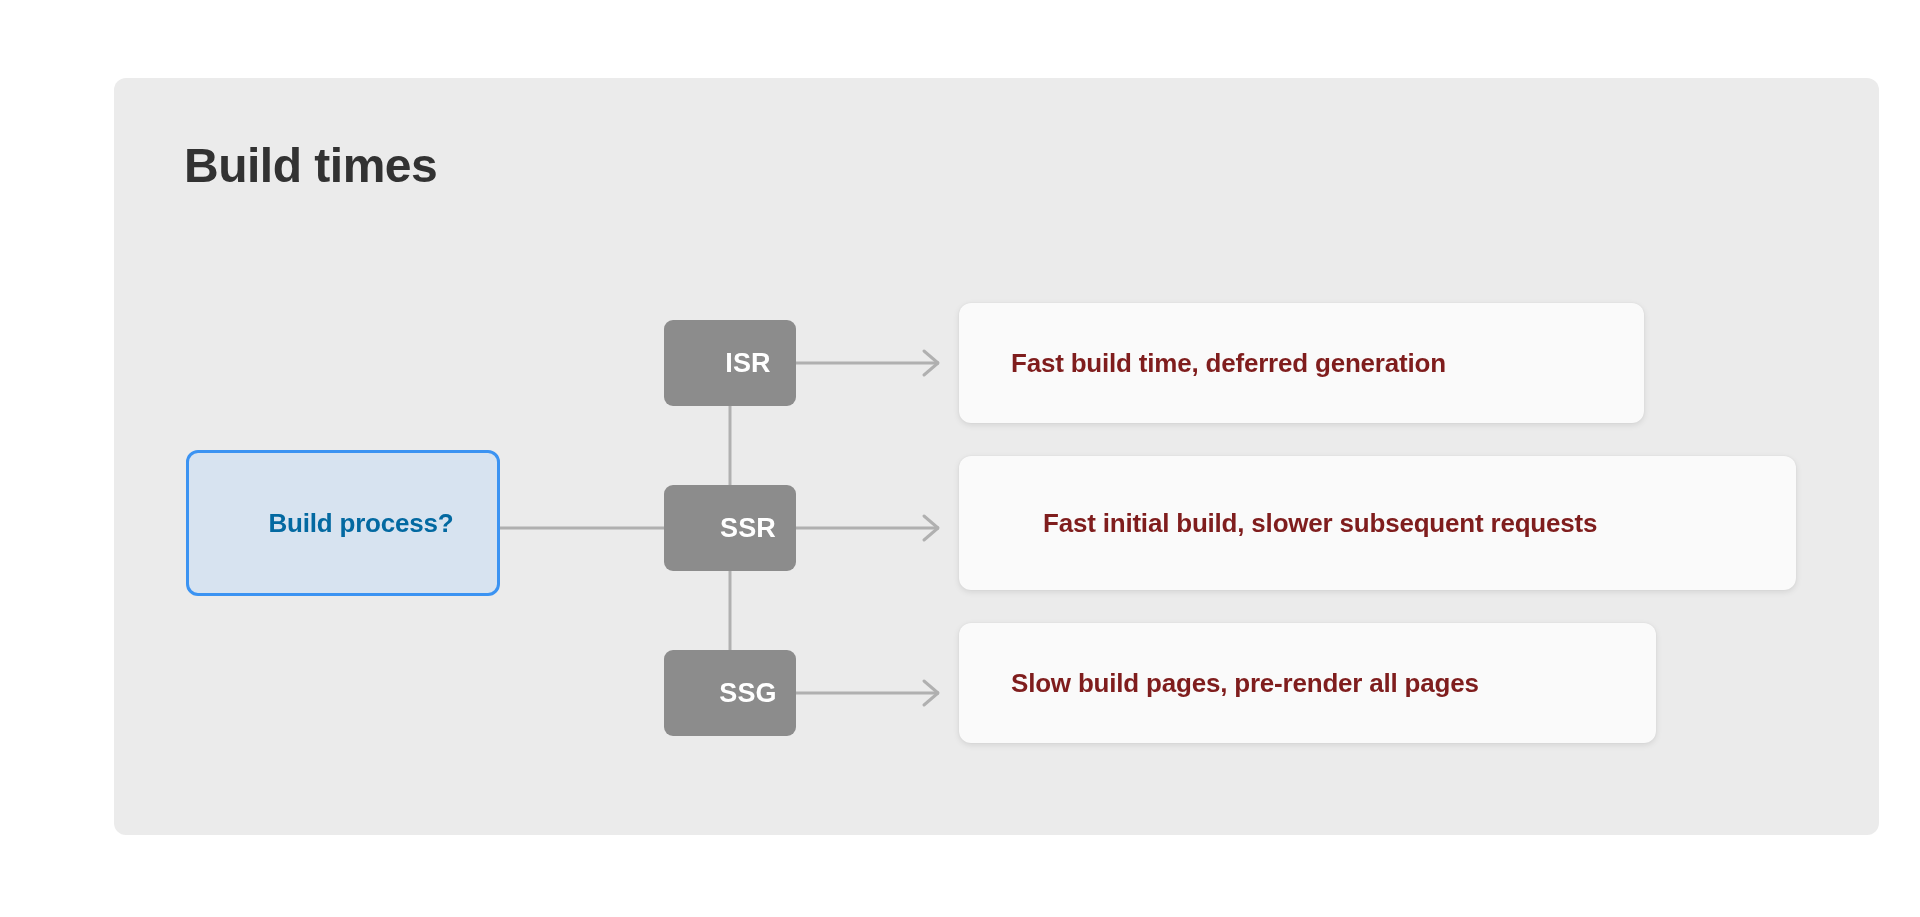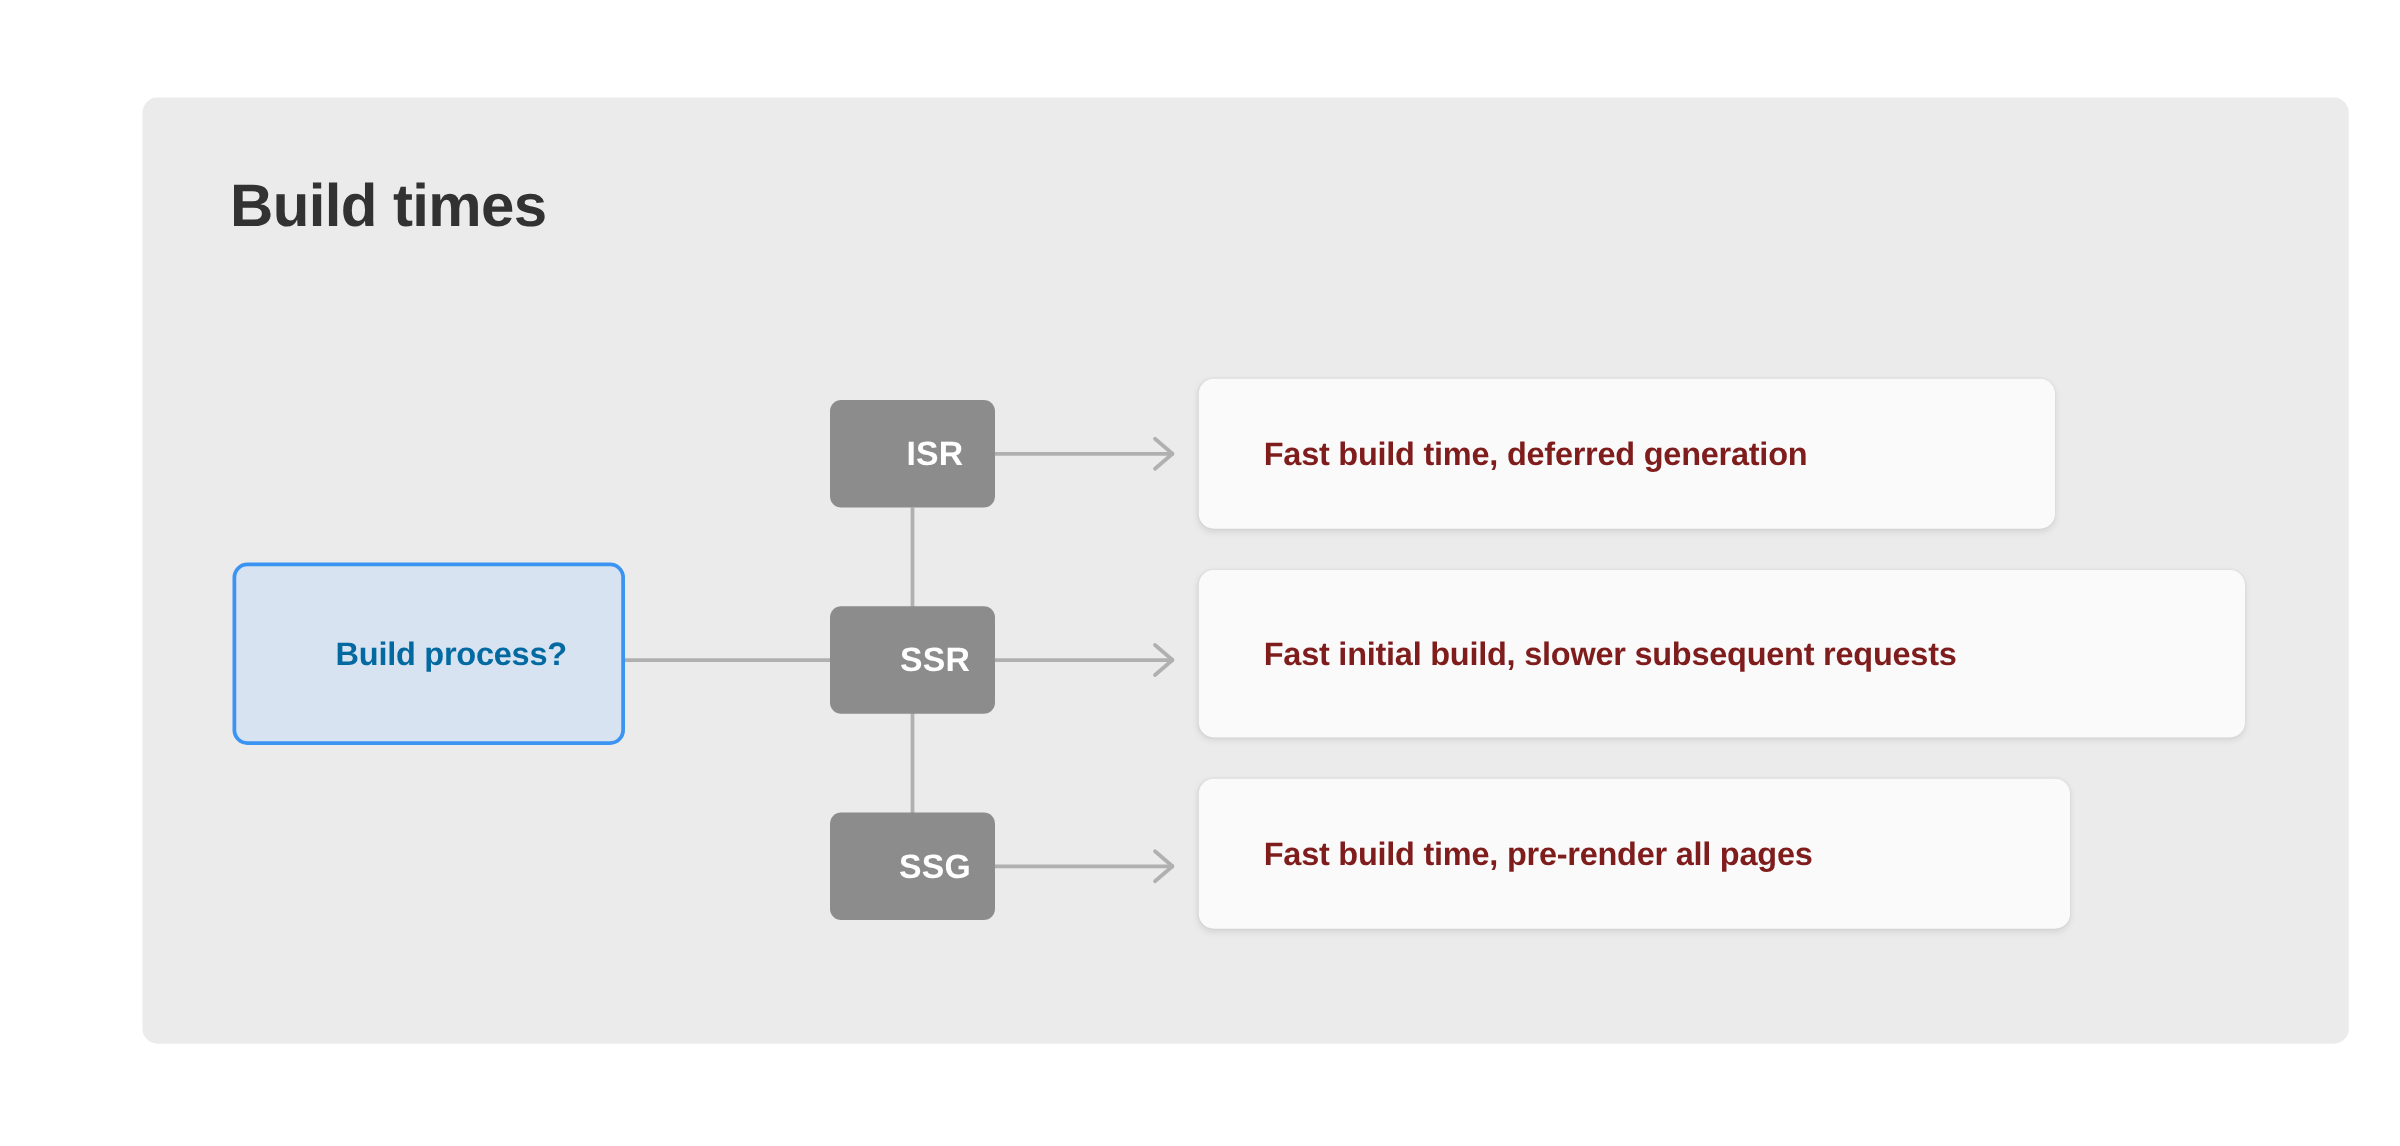--- a/index.html
+++ b/index.html
@@ -119,21 +119,21 @@
   .card-label {
     font-size: 26px;
     font-weight: bold;
     color: #7f1d1d;
     padding-left: 52px;
     letter-spacing: -0.2px;
     white-space: nowrap;
   }
 
   .card-isr { left: 845px; top: 225px;  width: 685px; height: 120px; }
-  .card-ssr { left: 845px; top: 378px;  width: 837px; height: 134px; }
+  .card-ssr { left: 845px; top: 378px;  width: 837px; height: 134px; padding-left: 32px; }
   .card-ssg { left: 845px; top: 545px;  width: 697px; height: 120px; }
 </style>
 </head>
 <body>
 
 <div id="root">
 
   <div class="panel">
 
     <div class="panel-title">Build times</div>
@@ -180,18 +180,18 @@
 
       <div class="card card-isr">
         <span class="card-label">Fast build time, deferred generation</span>
       </div>
 
       <div class="card card-ssr">
         <span class="card-label">Fast initial build, slower subsequent requests</span>
       </div>
 
       <div class="card card-ssg">
-        <span class="card-label">Fast build time, pre-render all pages</span>
+        <span class="card-label">Slow build pages, pre-render all pages</span>
       </div>
 
     </div>
   </div>
 </div>
 
 </body></html>

